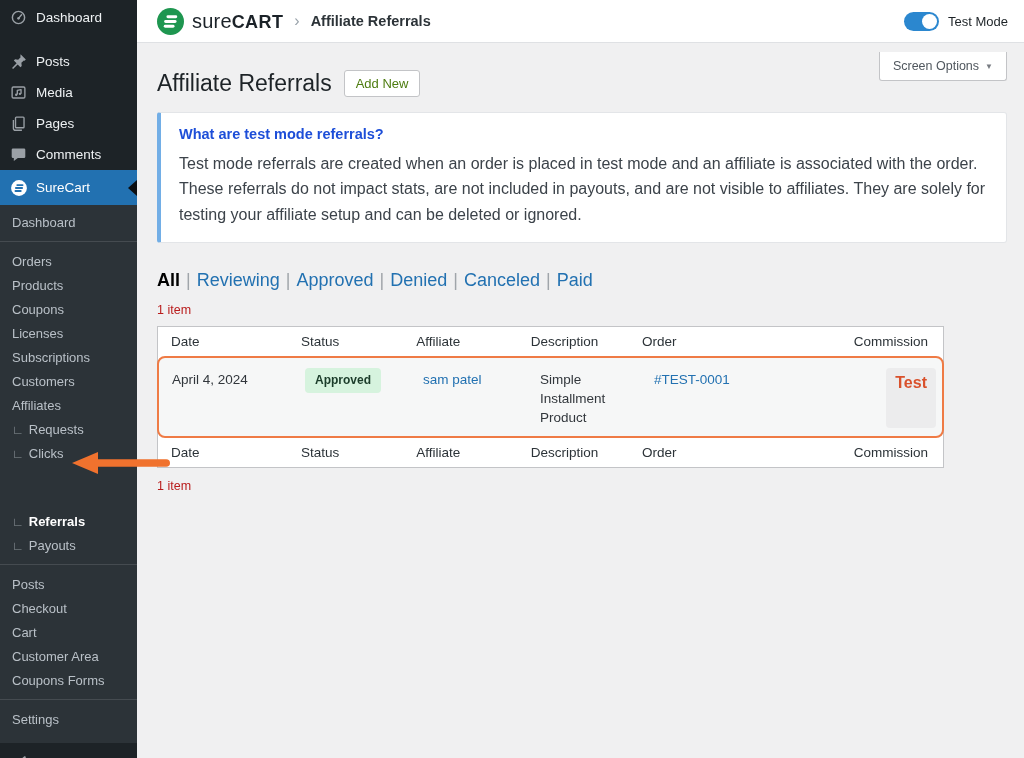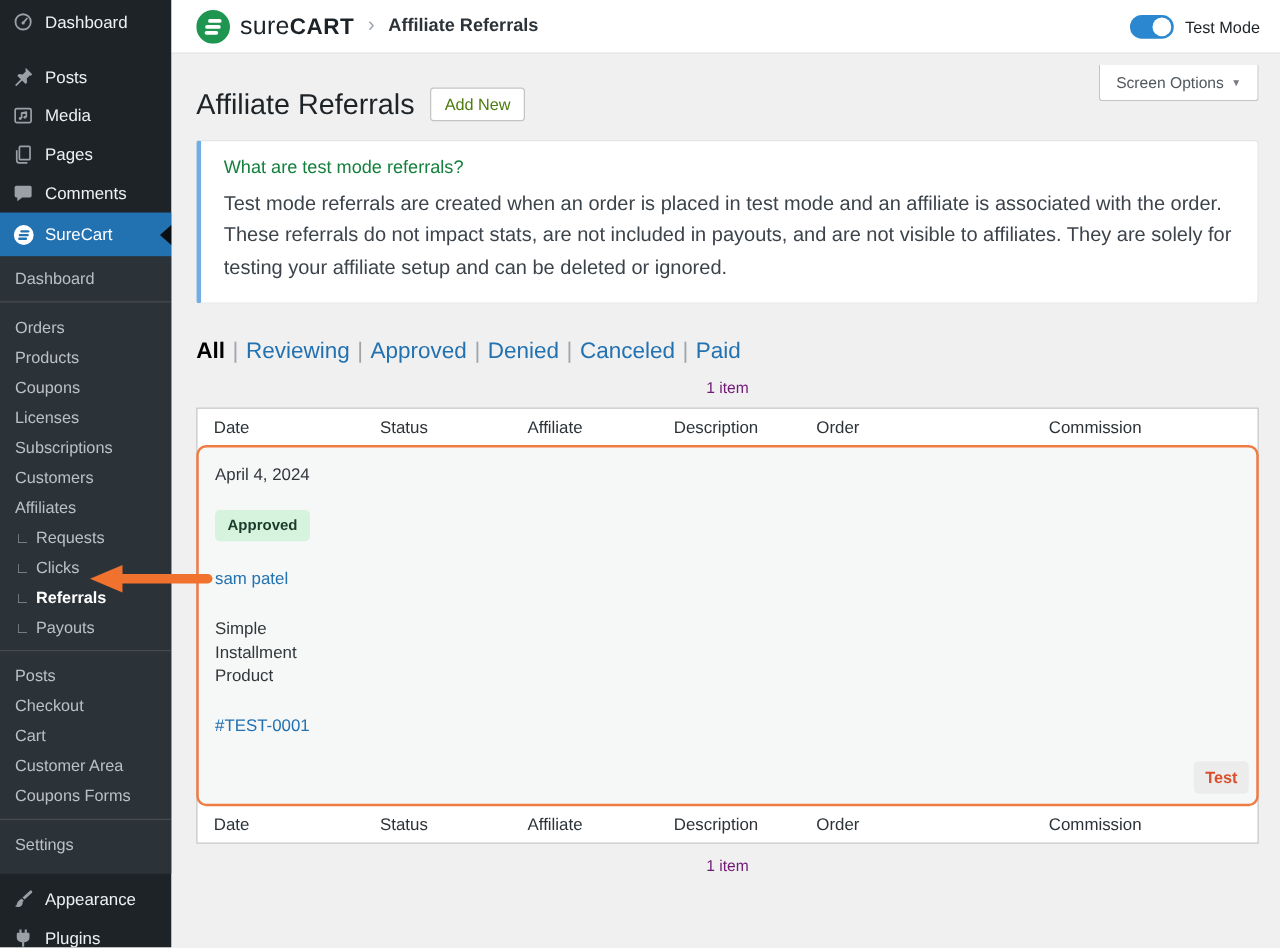--- a/index.html
+++ b/index.html
@@ -12,21 +12,21 @@
   
   #sidebar { position:absolute; left:0; top:0; width:137px; height:758px; background:#1d2327; z-index:3; }
   .sb-item { display:flex; align-items:center; gap:9px; padding:7px 6px 7px 10px; font-size:13.5px; color:#eef1f3; cursor:pointer; }
   .sb-item .ico { width:17px; height:17px; color:#9aa0a6; flex:none; display:block; }
   .sb-gap { height:13px; }
   .sb-item.active { background:#2271b1; color:#fff; position:relative; padding-top:9px; padding-bottom:9px; }
   .sb-item.active::after { content:""; position:absolute; right:0; top:50%; transform:translateY(-50%);
     border:8px solid transparent; border-right:9px solid #0c0f12; border-left:none; }
   .submenu { background:#2c3338; padding:5px 0 12px; }
   .sub-item { padding:4.5px 12px; font-size:13px; color:#b9c0c7; cursor:pointer; white-space:nowrap; }
-  .sub-item.current { color:#fff; font-weight:700; }
+  .sub-item.current { color:#fff; font-weight:700;margin-top:44px; }
   .sub-prefix { color:#8d9499; margin-right:5px; font-size:12px; }
   .sub-divider { border-top:1px solid rgba(255,255,255,0.12); margin:7px 0; }
   .sb-bottom { padding-top:5px; }
 
   
   #topbar { position:absolute; left:137px; top:0; width:887px; height:43px; background:#fff;
     border-bottom:1px solid #dfe1e4; display:flex; align-items:center; justify-content:space-between;
     padding:0 16px 0 20px; z-index:2; }
   .brand-wrap { display:flex; align-items:center; }
   .logo-circle { width:27px; height:27px; display:block; }
@@ -45,46 +45,46 @@
     border-top:none; border-radius:0 0 3px 3px; padding:7px 13px; font-size:12.5px; color:#50575e; cursor:pointer; }
   .screen-options .caret { font-size:8px; color:#787c82; margin-left:6px; vertical-align:1px; }
 
   .title-row { margin:23px 20px 0; display:flex; align-items:center; gap:12px; }
   h1.page-title { font-size:23px; font-weight:400; color:#1d2327; margin:0; line-height:1.2; }
   .add-new { font-size:13px; font-weight:500; color:#4d7c0f; background:#fff; border:1px solid #c3c4c7;
     border-radius:3px; padding:5px 11px; cursor:pointer; }
 
   .notice { margin:14px 20px 0; width:850px; background:#fff; border:1px solid #e3e5e8;
     border-left:4px solid #72aee6; border-radius:3px; padding:13px 18px 15px; }
-  .notice-title { font-size:14.5px; font-weight:400; color:#15803d; margin:0 0 9px; }
+  .notice-title { font-size:14.5px; font-weight:700; color:#1d4ed8; margin:0 0 9px; }
   .notice-body { font-size:16px; color:#3c434a; line-height:1.6; }
 
   .filters { margin:27px 20px 0; font-size:18px; }
   .filter-link { color:#2271b1; cursor:pointer; }
   .filter-link.active { color:#000; font-weight:700; }
   .filter-sep { color:#a0a5aa; margin:0 6px; }
 
-  .count-row { width:850px; margin:12px 20px 0; text-align:center; font-size:12.5px; color:#701a75; }
+  .count-row { width:850px; margin:12px 20px 0; text-align:left; font-size:12.5px; color:#b91c1c; }
   .count-row.bottom { margin-top:11px; }
 
-  .list-table { margin:9px 20px 0; width:850px; background:#fff; border:1px solid #c3c4c7; }
+  .list-table { margin:9px 20px 0; width:787px; background:#fff; border:1px solid #c3c4c7; }
   .trow { display:flex; }
   .thead { align-items:center; }
   .th { font-size:13.5px; color:#2c3338; padding:7px 0 7px 13px; }
   .c-date { width:133px; } .c-status { width:118px; } .c-aff { width:117px; }
-  .c-desc { width:114px; } .c-order { width:186px; } .c-comm { width:120px; }
+  .c-desc { width:114px; } .c-order { width:186px; } .c-comm { width:120px;text-align:right; }
   .c-badge { flex:1; display:flex; justify-content:flex-end; padding-right:15px; }
 
   .data-row { background:#f6f7f7; border:2px solid #ef7b45; border-radius:8px; min-height:64px;
-    margin:0 -1px; position:relative;flex-direction:column; }
+    margin:0 -1px; position:relative; }
   .td { font-size:13.5px; color:#32373c; padding:13px 6px 8px 13px; line-height:1.4; }
   .status-badge { display:inline-block; background:#d6f3de; color:#1b3c2a; font-size:12px; font-weight:700;
     padding:4px 10px; border-radius:4px; margin-top:-3px; }
   .cell-link { color:#2271b1; text-decoration:none; cursor:pointer; }
-  .test-badge { display:inline-block; background:#ececed; color:#d9512c; font-size:13px; font-weight:700;
+  .test-badge { display:inline-block; background:#ececed; color:#d9512c; font-size:16px; font-weight:700;
     padding:4px 9px; border-radius:4px; margin-top:-3px; }
   .tfoot { border-top:none; }
 
   
   #annotation-arrow { position:absolute; left:71px; top:449px; z-index:6; pointer-events:none; }
 </style>
 </head>
 <body>
 
 <div id="sidebar">

